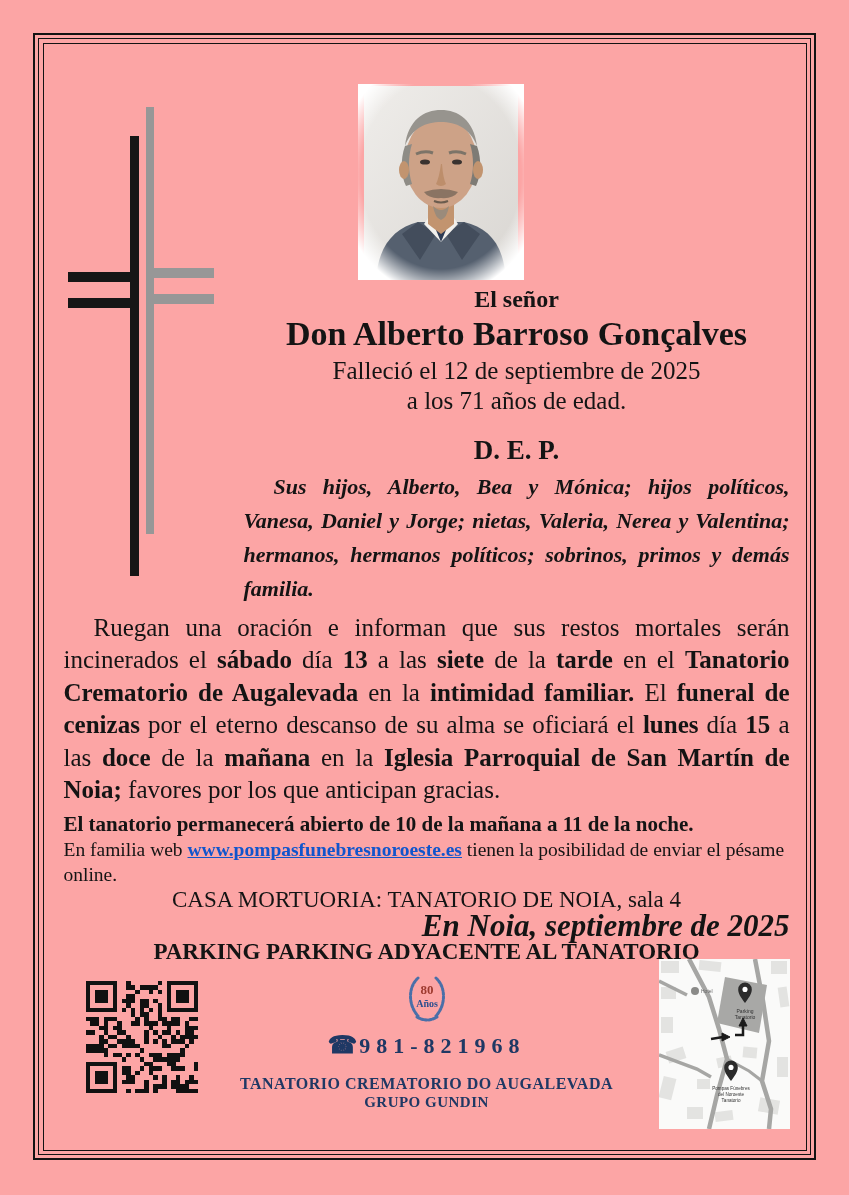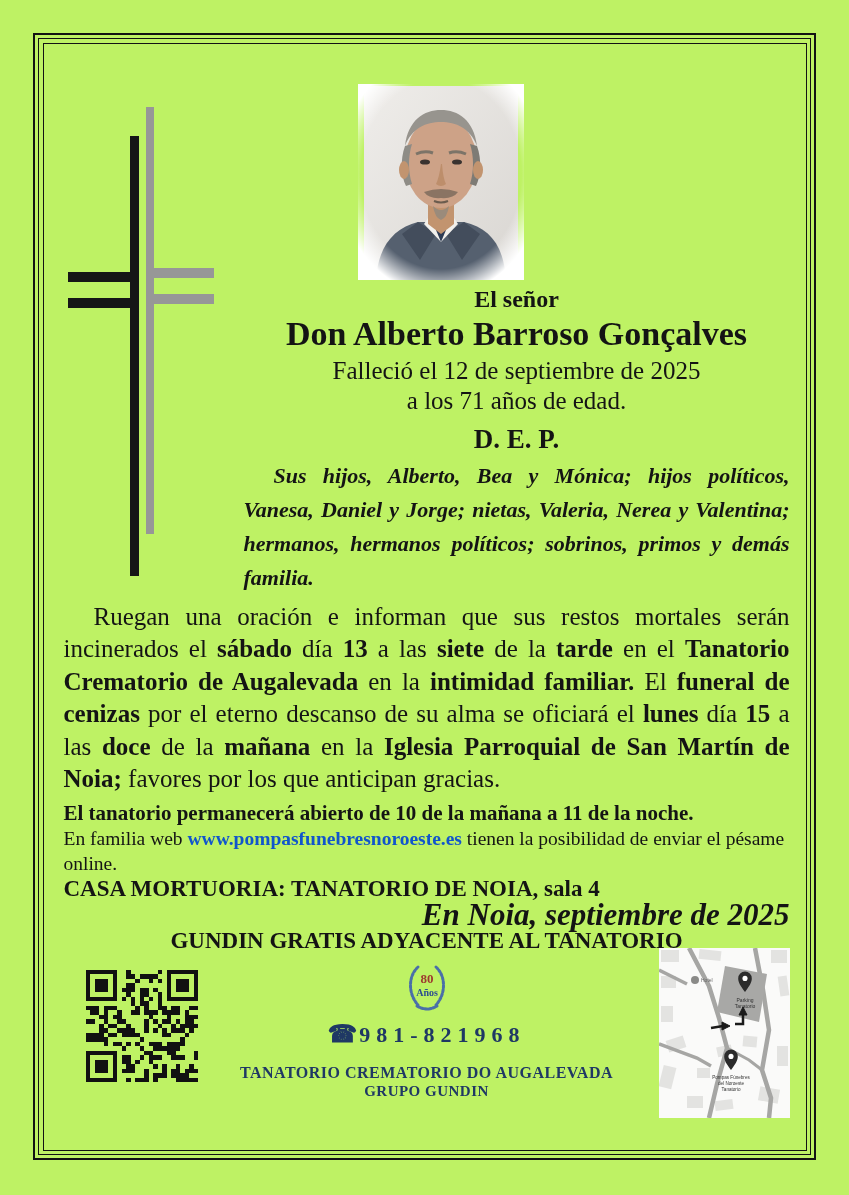--- a/index.html
+++ b/index.html
@@ -1,18 +1,18 @@
 <!DOCTYPE html>
 <html><head>
 <meta charset="utf-8">
 <style>
   * { margin:0; padding:0; box-sizing:border-box; }
   html,body { background:#ffffff; }
   body { font-family:"Liberation Serif", serif; color:#141414; }
-  .page { position:relative; width:849px; height:1195px; background:#bef264; margin:0 auto; overflow:hidden; }
+  .page { position:relative; width:849px; height:1195px; background:#fca5a5; margin:0 auto; overflow:hidden; }
 
   
   .f1 { position:absolute; left:33px; top:33px; right:33px; bottom:35px; border:2.5px solid #131313; }
   .f2 { position:absolute; inset:3px; border:1.5px solid #131313; }
   .f3 { position:absolute; inset:3.5px; border:1.5px solid #131313; }
   .content { position:absolute; inset:0; padding:0 16px 0 20px; overflow:hidden; }
 
   
   .cross { position:absolute; left:0; top:0; width:0; height:0; }
   .cross div { position:absolute; }
@@ -28,30 +28,30 @@
   
   .portrait { position:relative; width:166px; height:196px; margin:40px auto 0; transform:translateX(14px); }
   .portrait svg { display:block; width:100%; height:100%; }
 
   
   .rightcol { margin-left:180px; text-align:center; }
   .salutation { font-size:24px; line-height:26px; font-weight:bold; margin-top:6px; }
   .name { font-size:34px; line-height:44px; font-weight:bold; }
   .death { font-size:25px; line-height:30px; }
   .age { font-size:25px; line-height:30px; }
-  .dep { font-size:27px; line-height:32px; font-weight:bold; margin-top:7px; }
+  .dep { font-size:27px; line-height:32px; font-weight:bold; margin-top:18px; }
   .family { margin-left:180px; margin-top:4px; font-size:22px; line-height:34px;
             font-weight:bold; font-style:italic; text-align:justify; text-indent:30px; }
 
   .announce { margin-top:6px; font-size:25px; line-height:32.5px; text-align:justify; text-indent:30px; }
   .announce .b { font-weight:bold; }
   .hours { margin-top:4px; font-size:21px; line-height:26px; font-weight:bold; }
   .webline { font-size:19.5px; line-height:25px; }
-  .webline .lnk { color:#1155cc; font-weight:bold; cursor:pointer; }
-  .casa { font-size:23px; line-height:26px; font-weight:bold; text-align:left; }
+  .webline .lnk { color:#1155cc; font-weight:bold; text-decoration:underline; cursor:pointer; }
+  .casa { font-size:23px; line-height:26px; font-weight:normal; text-align:center; }
   .placedate { font-size:31px; line-height:26px; font-weight:bold; font-style:italic; text-align:right; }
   .parking { font-size:23px; line-height:26px; font-weight:bold; text-align:center; }
 
   
   .footer { position:relative; height:172px; }
   .qr { position:absolute; left:20px; top:16px; width:116px; height:112px; }
   .qr svg { width:100%; height:100%; }
   .fcenter { position:absolute; left:150px; right:150px; top:8px; text-align:center; color:#1f3864; }
   .badge { display:inline-block; width:46px; height:52px; }
   .phone { margin-top:2px; font-size:22px; font-weight:bold; letter-spacing:6px; white-space:nowrap; }
@@ -130,21 +130,21 @@
         </div>
 
         <p class="family">Sus hijos, Alberto, Bea y Mónica; hijos políticos, Vanesa, Daniel y Jorge; nietas, Valeria, Nerea y Valentina; hermanos, hermanos políticos; sobrinos, primos y demás familia.</p>
 
         <p class="announce"><span>Ruegan una oración e informan que sus restos mortales serán incinerados el </span><span class="b">sábado</span><span> día </span><span class="b">13</span><span> a las </span><span class="b">siete</span><span> de la </span><span class="b">tarde</span><span> en el </span><span class="b">Tanatorio Crematorio de Augalevada</span><span> en la </span><span class="b">intimidad familiar.</span><span> El </span><span class="b">funeral de cenizas</span><span> por el eterno descanso de su alma se oficiará el </span><span class="b">lunes</span><span> día </span><span class="b">15</span><span> a las </span><span class="b">doce</span><span> de la </span><span class="b">mañana</span><span> en la </span><span class="b">Iglesia Parroquial de San Martín de Noia;</span><span> favores por los que anticipan gracias.</span></p>
 
         <p class="hours">El tanatorio permanecerá abierto de 10 de la mañana a 11 de la noche.</p>
         <p class="webline"><span>En familia web </span><span class="lnk">www.pompasfunebresnoroeste.es</span><span> tienen la posibilidad de enviar el pésame online.</span></p>
         <p class="casa">CASA MORTUORIA: TANATORIO DE NOIA, sala 4</p>
         <p class="placedate">En Noia, septiembre de 2025</p>
-        <p class="parking">GUNDIN GRATIS ADYACENTE AL TANATORIO</p>
+        <p class="parking">PARKING PARKING ADYACENTE AL TANATORIO</p>
 
         <div class="footer">
 
           <div class="qr">
             <svg id="qrsvg" viewBox="0 0 25 25" shape-rendering="crispEdges" xmlns="http://www.w3.org/2000/svg">
                   <rect x="0" y="0" width="1" height="1" fill="#111"></rect>
                   <rect x="1" y="0" width="1" height="1" fill="#111"></rect>
                   <rect x="2" y="0" width="1" height="1" fill="#111"></rect>
                   <rect x="3" y="0" width="1" height="1" fill="#111"></rect>
                   <rect x="4" y="0" width="1" height="1" fill="#111"></rect>

